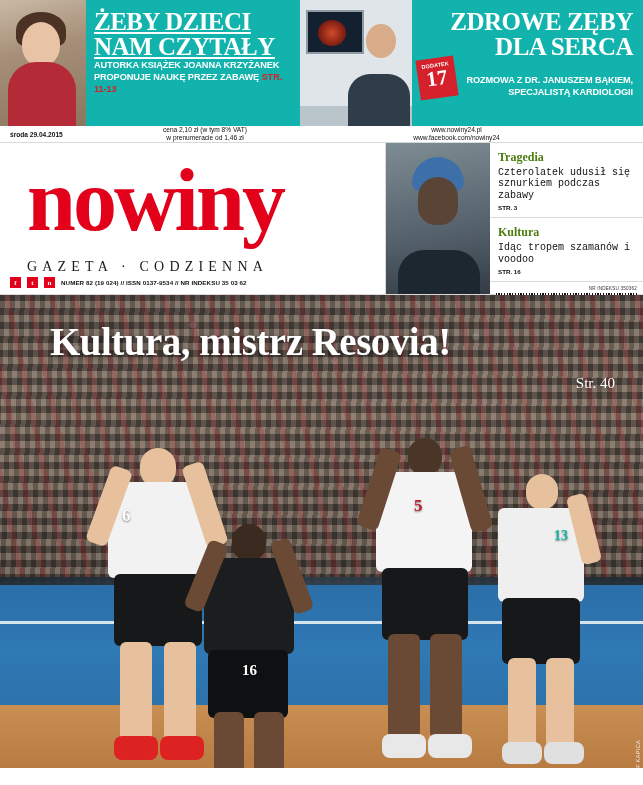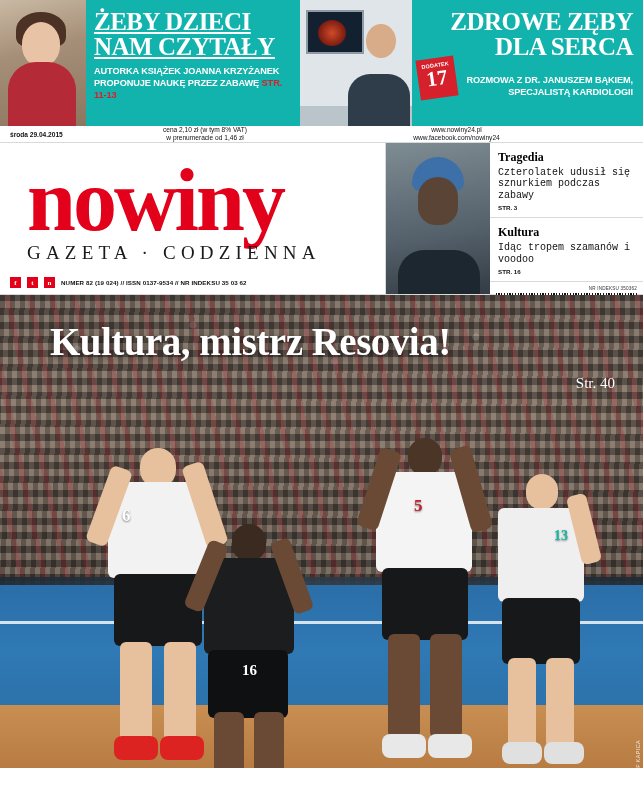--- a/index.html
+++ b/index.html
@@ -57,21 +57,21 @@
   .banner-left-text h1 {
     font-size: 25px;
     line-height: 1.0;
     font-weight: bold;
     letter-spacing: -0.5px;
     text-transform: uppercase;
     font-family: "Liberation Serif", serif;
     text-decoration: underline;
   }
   .banner-left-text .sub {
-    margin-top: 7px;
+    margin-top: 1px;
     font-size: 9.2px;
     font-weight: bold;
     line-height: 1.28;
     text-transform: uppercase;
     letter-spacing: -0.1px;
   }
   .banner-left-text .sub .red { color: #d5212b; }
 
   .banner-photo-mid {
     width: 112px;
@@ -170,24 +170,24 @@
   .logo {
     font-family: "Liberation Serif", serif;
     font-size: 88px;
     line-height: 0.86;
     color: #e2001a;
     font-weight: bold;
     letter-spacing: -3px;
     margin-top: 10px;
   }
   .logo-sub {
-    font-size: 19px;
+    font-size: 14px;
     letter-spacing: 5.2px;
     color: #1a1a1a;
-    margin-top: 3px;
+    margin-top: 20px;
     font-family: "Liberation Serif", serif;
   }
   .masthead-foot {
     position: absolute;
     left: 10px; bottom: 6px;
     display: flex;
     align-items: center;
     gap: 6px;
   }
   .soc {
@@ -238,21 +238,21 @@
   .side-text {
     flex: 1;
     display: flex;
     flex-direction: column;
   }
   .side-block {
     padding: 7px 8px 6px 8px;
   }
   .side-block.kultura { border-top: 1px solid #d9d9d9; margin-top: auto;}
   .side-block h3 {
-    color: #000000;
+    color: #4d7c0f;
     font-size: 12px;
     font-weight: bold;
     font-family: "Liberation Serif", serif;
     margin-bottom: 2px;
   }
   .side-block p {
     font-size: 10px;
     line-height: 1.14;
     color: #111;
     font-family: Liberation Mono, monospace;

